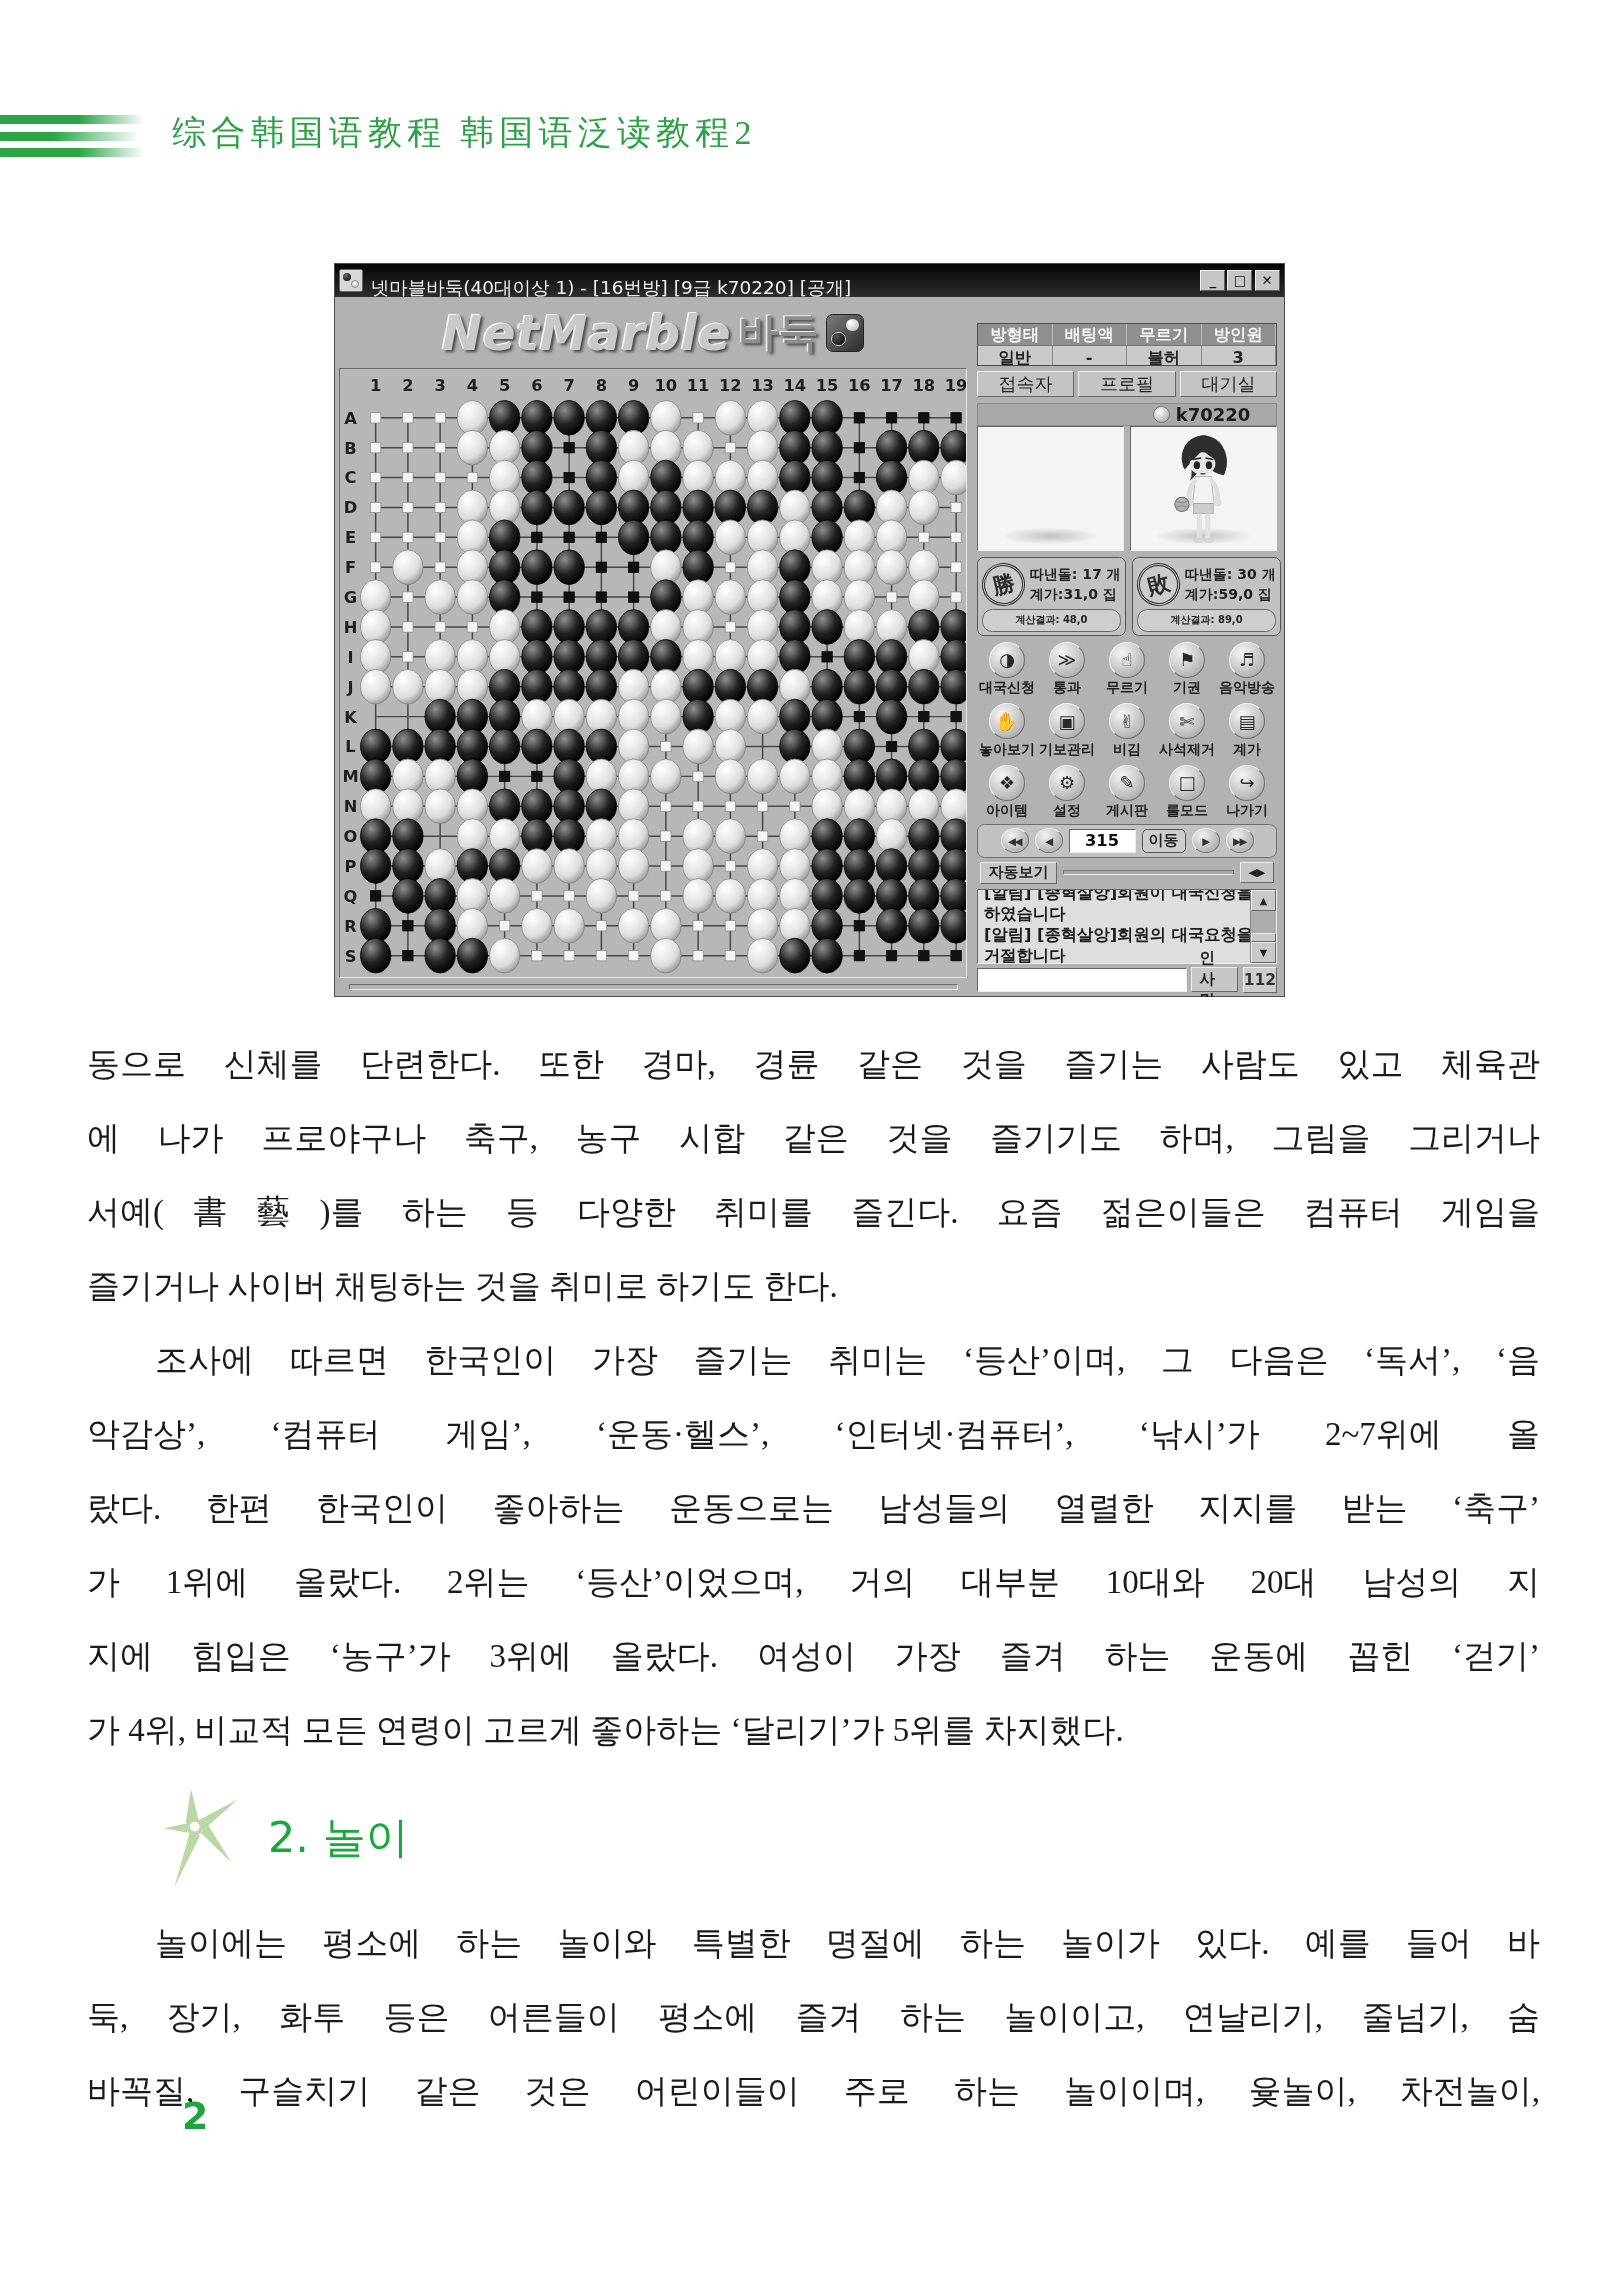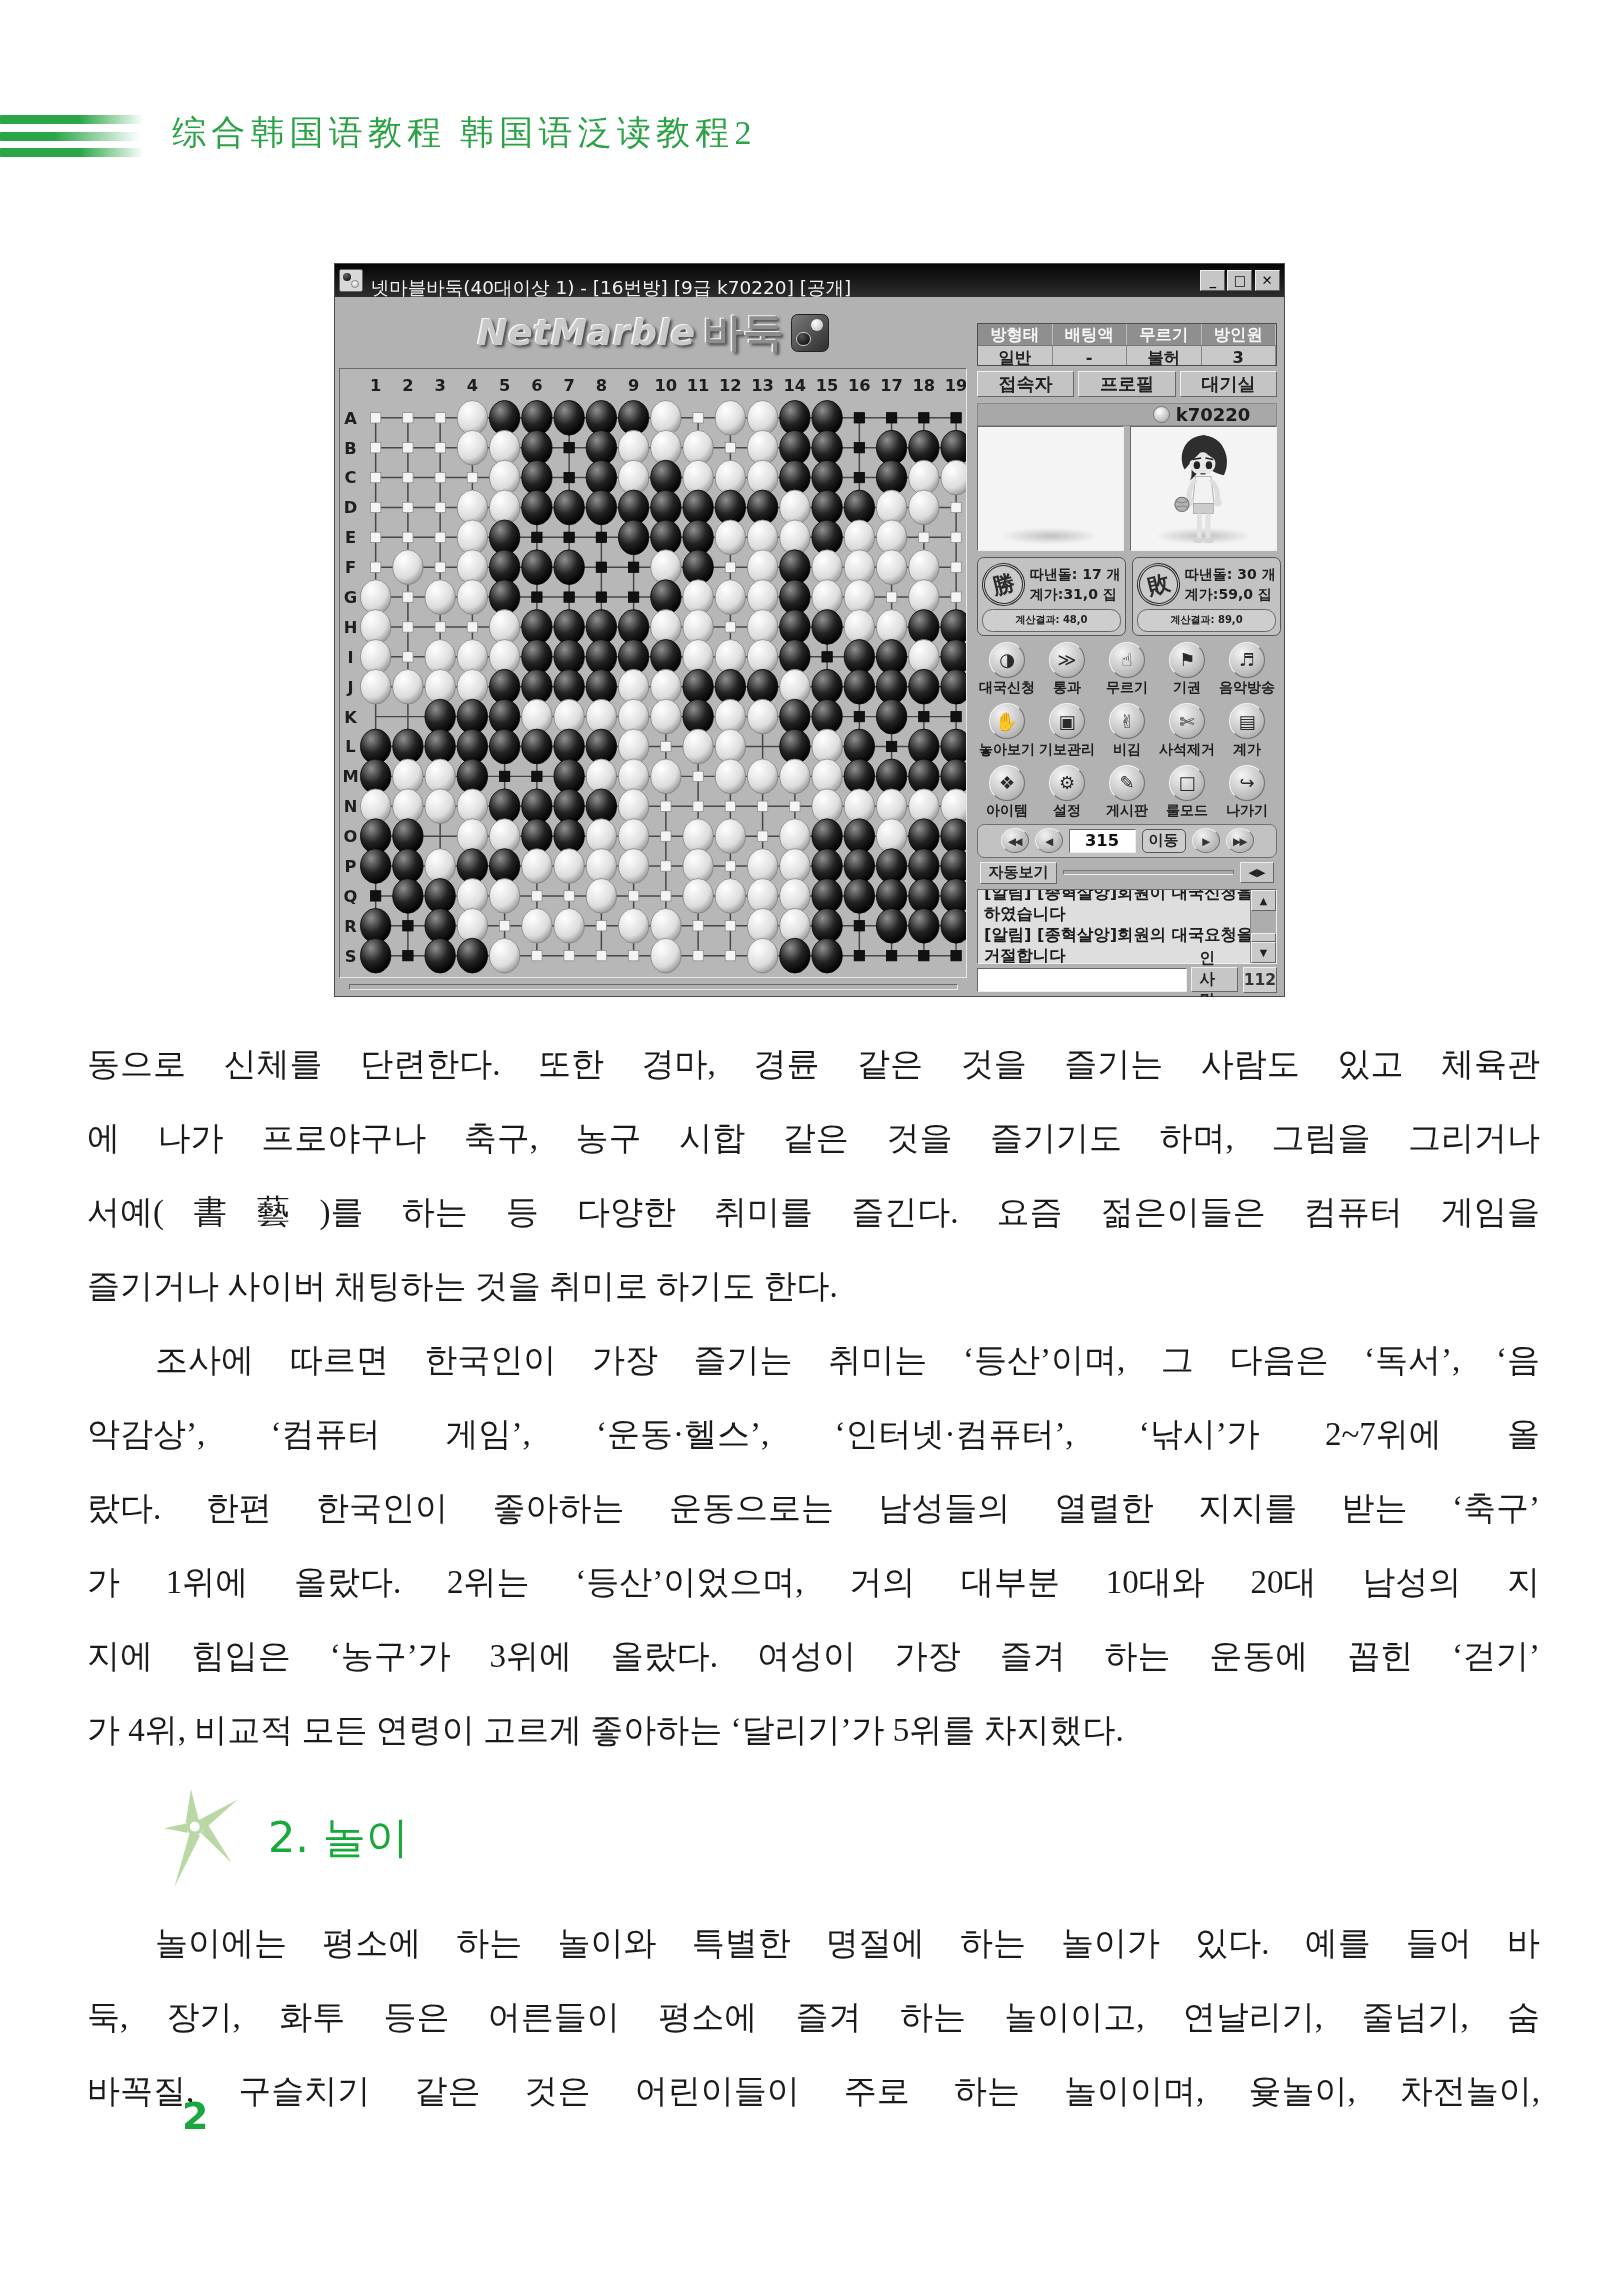--- a/index.html
+++ b/index.html
@@ -39,21 +39,21 @@
   .winbtn{
     width:25px;height:21px;margin-left:2.2px;background:#c6c6c6;color:#111;font-size:13.3px;font-weight:bold;
     display:flex;align-items:center;justify-content:center;
     border:1.5px solid;border-color:#efefef #5f5f5f #5f5f5f #efefef;box-sizing:border-box;
   }
   .winbody{display:flex;height:700px;}
   
   .board-side{width:636px;display:flex;flex-direction:column;align-items:center;}
   .logo-row{height:71px;display:flex;align-items:center;justify-content:center;gap:7.4px;}
   .logo-net{
-    font-size:36px;font-weight:bold;font-style:italic;color:#c9c9c9;letter-spacing:0.7px;
+    font-size:48px;font-weight:bold;font-style:italic;color:#c9c9c9;letter-spacing:0.7px;
     text-shadow:-1.5px -1.5px 0 #f4f4f4,2.2px 2.2px 3px #494949;
   }
   .logo-baduk{
     font-size:40px;font-weight:bold;color:#8d8d8d;
     text-shadow:-1.5px -1.5px 0 #eeeeee,2.2px 2.2px 3px #4a4a4a;
   }
   .logo-stone{width:36px;height:36px;border-radius:6.7px;background:linear-gradient(135deg,#7a7a7a,#2d2d2d);
     position:relative;border:0.7px solid #222;}
   .logo-stone::before{content:"";position:absolute;right:4.4px;top:4.4px;width:12.6px;height:12.6px;border-radius:50%;
     background:radial-gradient(circle at 35% 30%,#fff,#b5b5b5);}
@@ -67,21 +67,21 @@
   .panel{width:312px;padding:4.4px 6px;box-sizing:border-box;display:flex;flex-direction:column;overflow:hidden;}
   .raised{border:1.5px solid;border-color:#eeeeee #676767 #676767 #eeeeee;box-sizing:border-box;}
   .sunken{border:1.5px solid;border-color:#676767 #eeeeee #eeeeee #676767;box-sizing:border-box;}
   .info-table{margin-top:22px;border:0.7px solid #4f4f4f;}
   .info-row{display:flex;}
   .info-cell{flex:1;text-align:center;font-size:16.3px;font-weight:bold;box-sizing:border-box;}
   .info-row.hdr .info-cell{background:#8f8f8f;color:#f5f5f5;height:21px;line-height:21px;border-right:0.7px solid #bbb;}
   .info-row.val .info-cell{background:#c9c9c9;color:#222;height:20px;line-height:24px;border-right:0.7px solid #8a8a8a;border-top:0.7px solid #777;}
   .info-cell:last-child{border-right:none;}
   .tabs{display:flex;gap:4.4px;margin-top:4.4px;height:27px;}
-  .tabbtn{flex:1;background:#c4c4c4;font-size:18px;font-weight:bold;color:#222;display:flex;align-items:center;justify-content:center;}
+  .tabbtn{flex:1;background:#c4c4c4;font-size:18px;font-weight:normal;color:#222;display:flex;align-items:center;justify-content:center;}
   .player-hdr{margin-top:6px;height:22px;display:flex;align-items:center;background:#a8a8a8;border:0.7px solid #8a8a8a;}
   .player-hdr .half{width:50%;display:flex;align-items:center;justify-content:center;gap:6px;}
   .pstone{width:15px;height:15px;border-radius:50%;background:radial-gradient(circle at 35% 30%,#ffffff,#9e9e9e);border:0.7px solid #777;}
   .pname{font-size:18px;font-weight:bold;color:#1c1c1c;}
   .player-boxes{display:flex;gap:6px;height:133px;}
   .pbox{flex:1;background:#f4f4f4;position:relative;overflow:hidden;}
   .pbox::after{content:"";position:absolute;left:18%;bottom:6px;width:64%;height:16.3px;border-radius:50%;
     background:radial-gradient(ellipse,#c2c2c2,#f4f4f4 75%);}
   .pbox svg{position:absolute;left:50%;top:4.4px;transform:translateX(-50%);height:121px;z-index:2;}
   .stats{display:flex;gap:6px;margin-top:6px;height:83px;}

